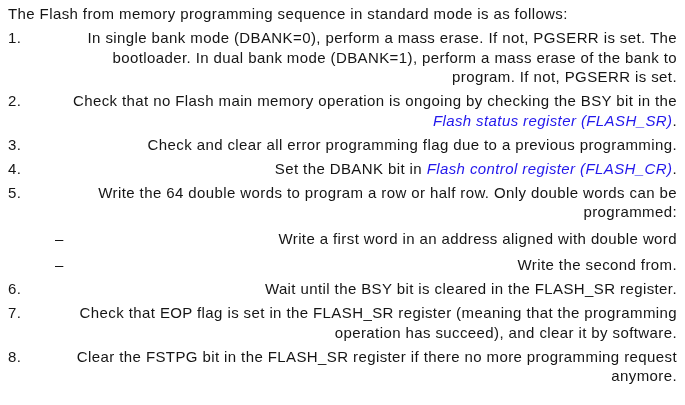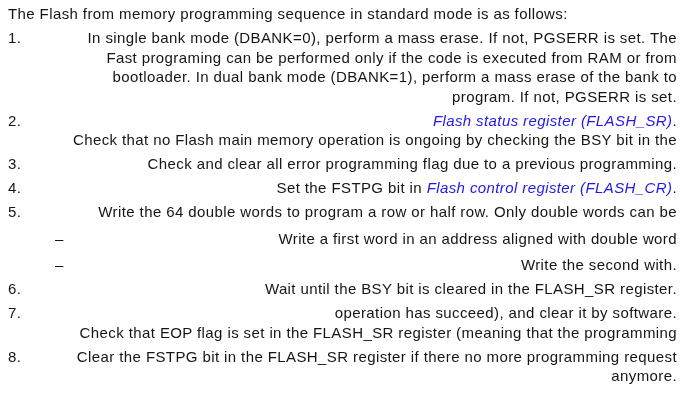--- a/index.html
+++ b/index.html
@@ -57,73 +57,73 @@
 </head>
 <body>
 
 <div class="doc">
   <div class="intro">The Flash from memory programming sequence in standard mode is as follows:</div>
   <div>
       <div class="item">
         <span class="marker">1.</span>
         <div class="itembody">
           <div class="line"><span>In single bank mode (DBANK=0), perform a mass erase. If not, PGSERR is set. The</span></div>
-          <div class="line"><span>Fast programing can be performed only if the code is executed from RAM or from</span></div>
           <div class="line"><span>bootloader. In dual bank mode (DBANK=1), perform a mass erase of the bank to</span></div>
           <div class="line"><span>program. If not, PGSERR is set.</span></div>
         </div>
       </div>
       <div class="item">
         <span class="marker">2.</span>
         <div class="itembody">
+          <div class="line"><span>Check that no Flash main memory operation is ongoing by checking the BSY bit in the</span></div>
           <div class="line"><span class="link">Flash status register (FLASH_SR)</span><span>.</span></div>
-          <div class="line"><span>Check that no Flash main memory operation is ongoing by checking the BSY bit in the</span></div>
         </div>
       </div>
       <div class="item">
         <span class="marker">3.</span>
         <div class="itembody">
           <div class="line"><span>Check and clear all error programming flag due to a previous programming.</span></div>
         </div>
       </div>
       <div class="item">
         <span class="marker">4.</span>
         <div class="itembody">
-          <div class="line"><span>Set the FSTPG bit in </span><span class="link">Flash control register (FLASH_CR)</span><span>.</span></div>
+          <div class="line"><span>Set the DBANK bit in </span><span class="link">Flash control register (FLASH_CR)</span><span>.</span></div>
         </div>
       </div>
       <div class="item">
         <span class="marker">5.</span>
         <div class="itembody">
           <div class="line"><span>Write the 64 double words to program a row or half row. Only double words can be</span></div>
+          <div class="line"><span>programmed:</span></div>
         </div>
       </div>
       <div class="sub">
         <span class="marker">–</span>
         <div class="itembody">
           <div class="line"><span>Write a first word in an address aligned with double word</span></div>
         </div>
       </div>
       <div class="sub">
         <span class="marker">–</span>
         <div class="itembody">
-          <div class="line"><span>Write the second with.</span></div>
+          <div class="line"><span>Write the second from.</span></div>
         </div>
       </div>
       <div class="item">
         <span class="marker">6.</span>
         <div class="itembody">
           <div class="line"><span>Wait until the BSY bit is cleared in the FLASH_SR register.</span></div>
         </div>
       </div>
       <div class="item">
         <span class="marker">7.</span>
         <div class="itembody">
+          <div class="line"><span>Check that EOP flag is set in the FLASH_SR register (meaning that the programming</span></div>
           <div class="line"><span>operation has succeed), and clear it by software.</span></div>
-          <div class="line"><span>Check that EOP flag is set in the FLASH_SR register (meaning that the programming</span></div>
         </div>
       </div>
       <div class="item">
         <span class="marker">8.</span>
         <div class="itembody">
           <div class="line"><span>Clear the FSTPG bit in the FLASH_SR register if there no more programming request</span></div>
           <div class="line"><span>anymore.</span></div>
         </div>
       </div>
     </div>

